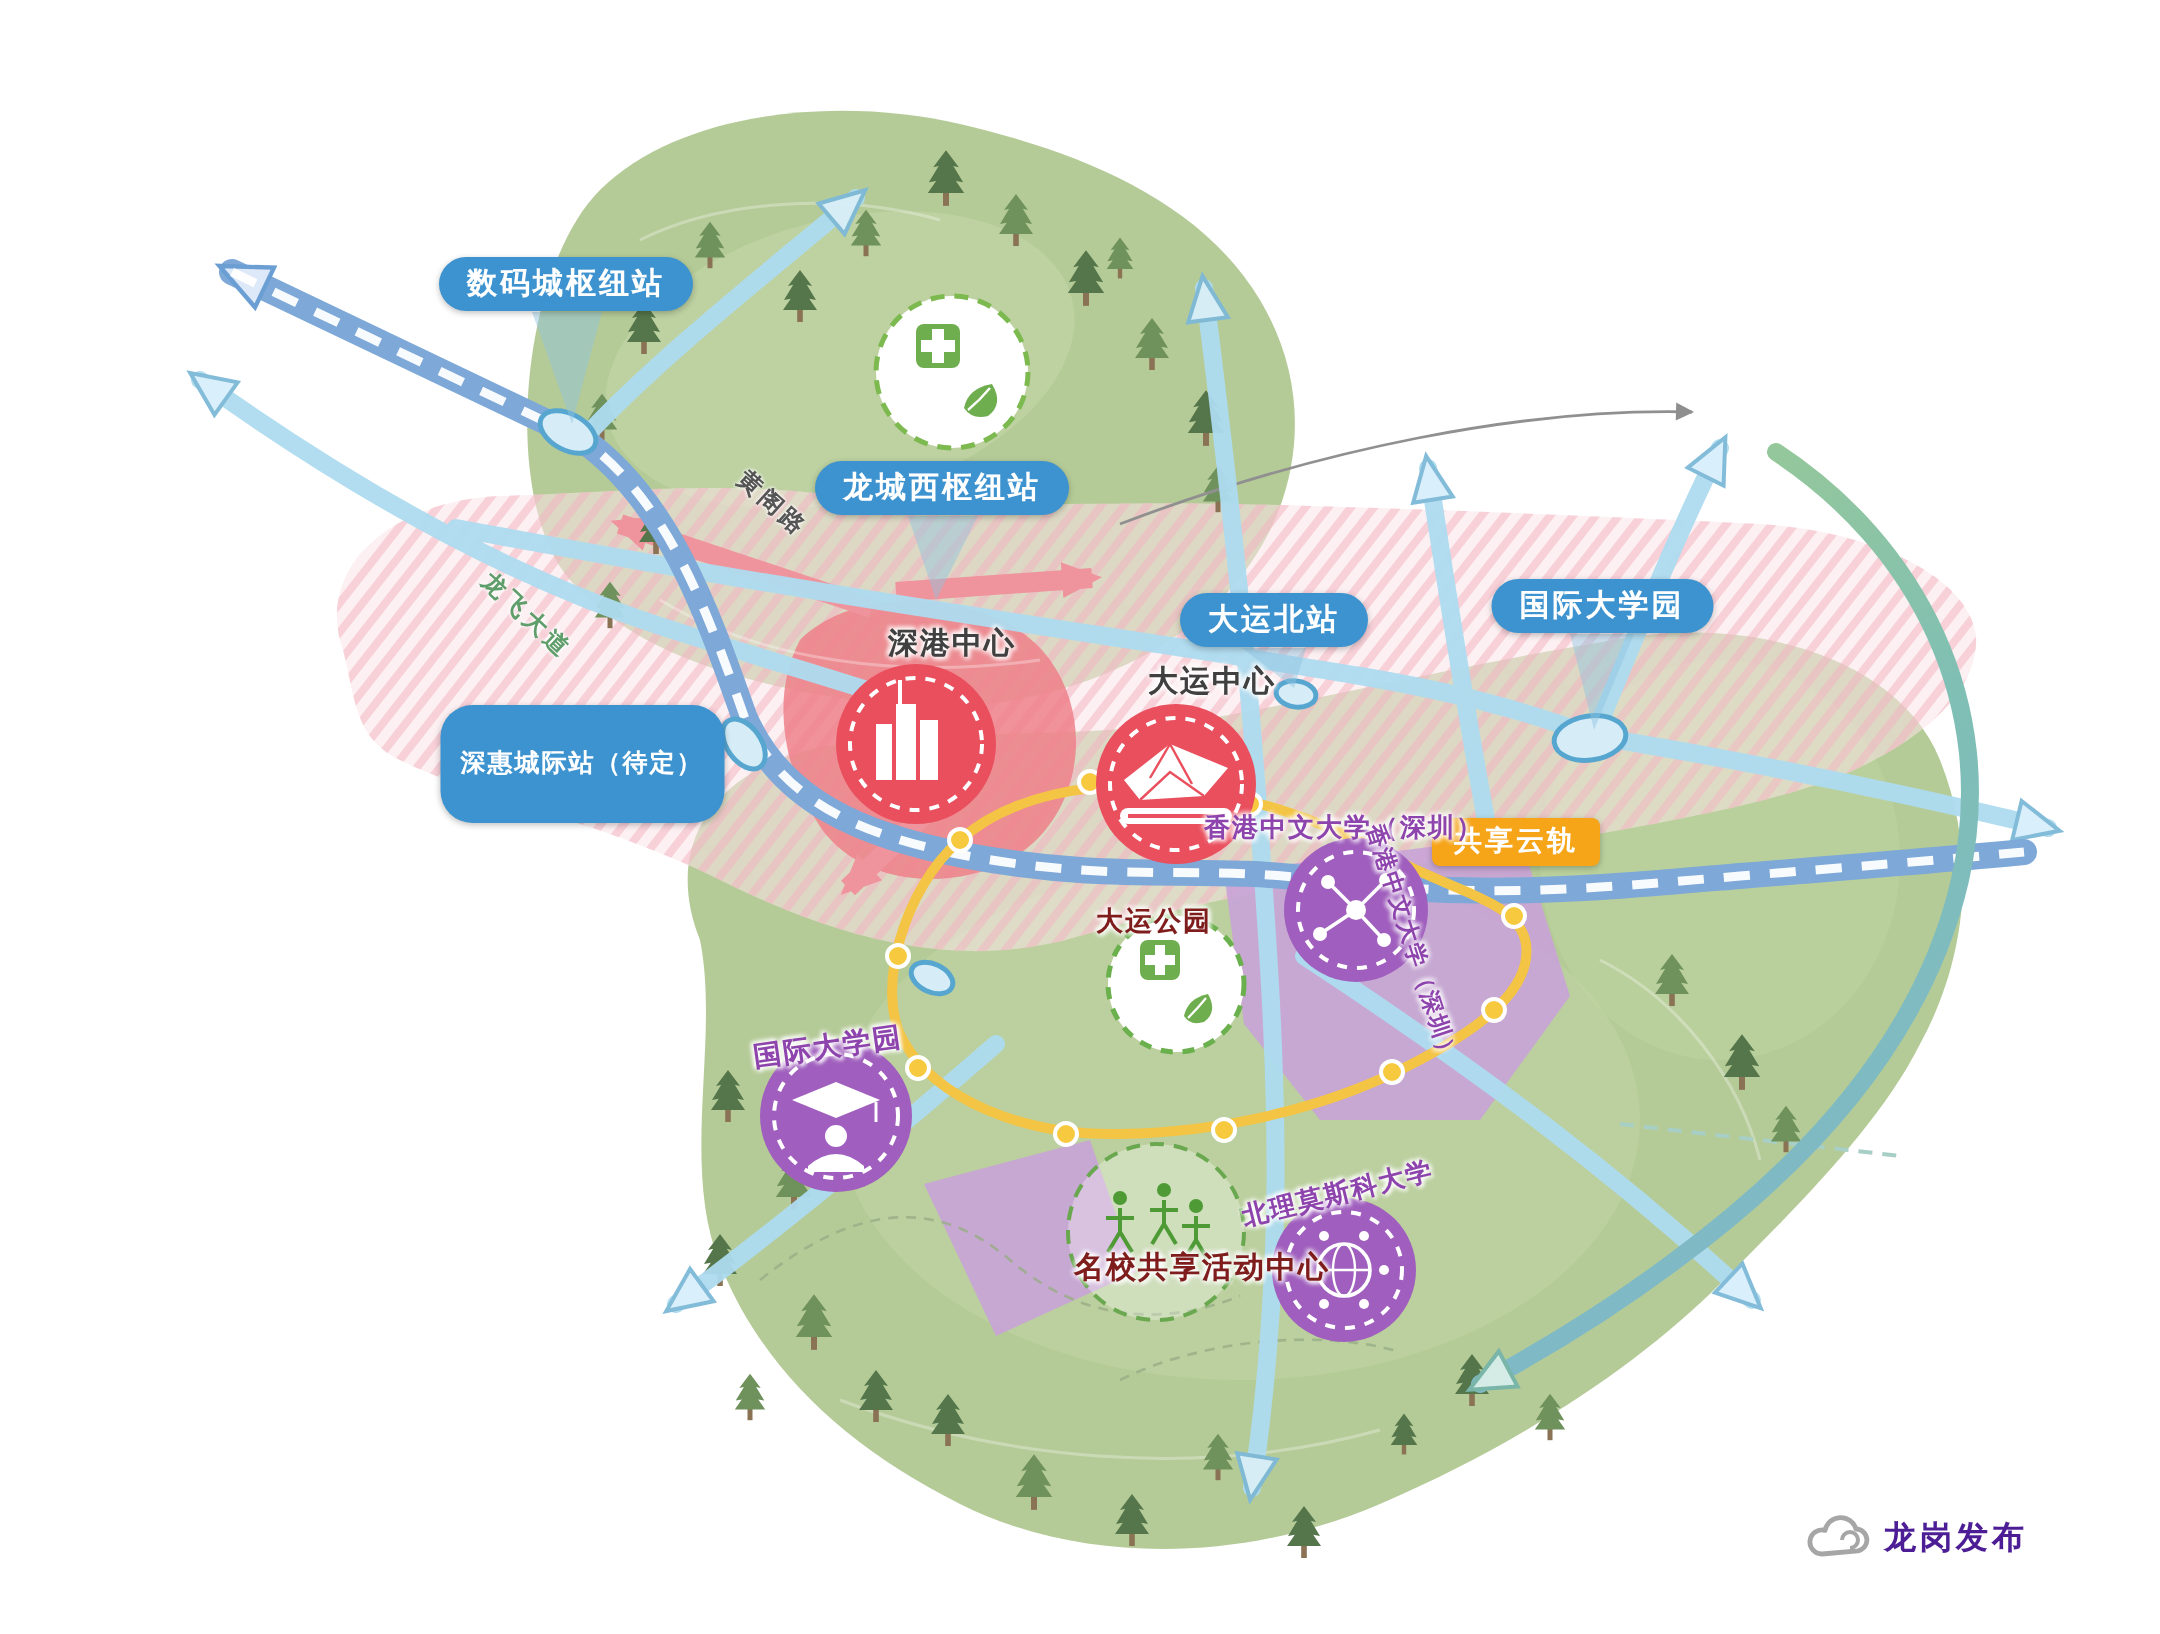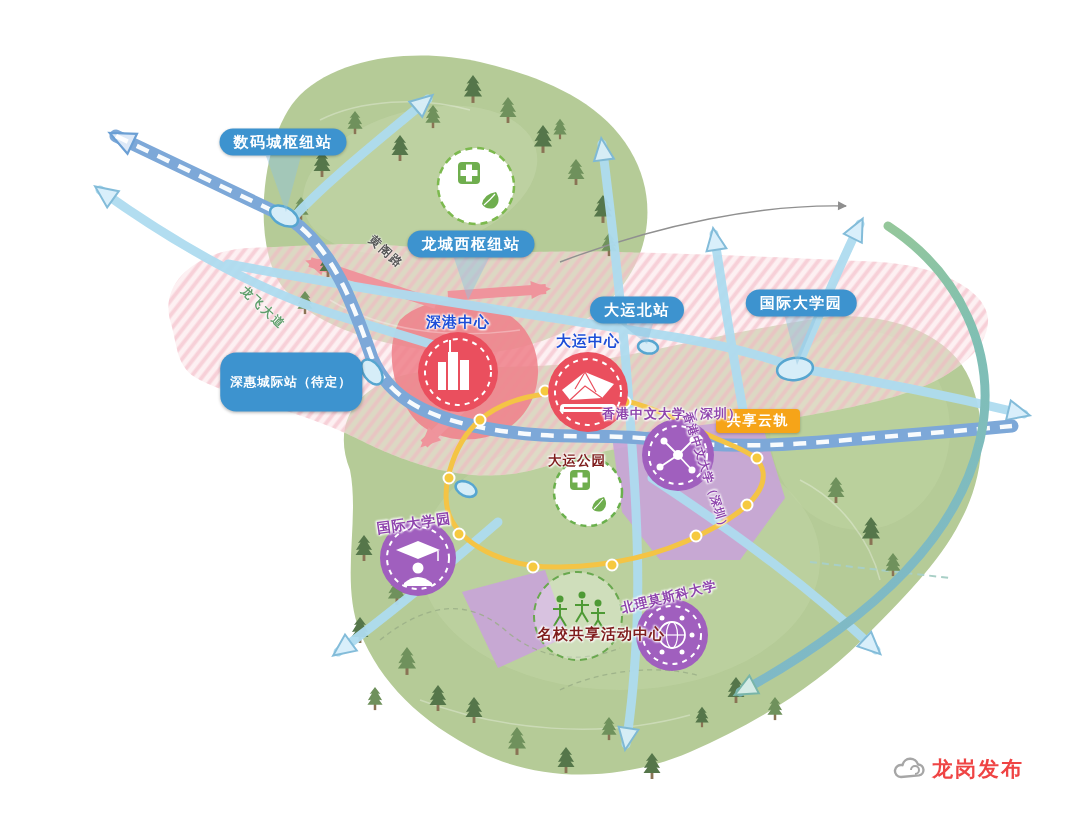--- a/index.html
+++ b/index.html
@@ -6,28 +6,28 @@
   body { font-family:"Liberation Sans","DejaVu Sans",sans-serif; background:#fff; }
   .canvas { position:relative; width:1078px; height:817px; background:#fff; overflow:hidden; }
   svg.scene { position:absolute; left:0; top:0; }
   .label { position:absolute; transform:translate(-50%,-50%); white-space:nowrap; z-index:5; }
   .pill { background:#3d93cf; color:#fff; font-size:15px; font-weight:700; padding:4px 14px;
           border-radius:16px; letter-spacing:1.5px; box-shadow:0 1px 3px rgba(0,0,0,.25); }
   .pill.small { font-size:12.5px; padding:21px 10px; letter-spacing:1px; }
   .pill.orange { background:#f6a418; border-radius:4px; padding:3px 11px; font-size:14px;text-align:center; }
   .tag { font-weight:700; letter-spacing:1px;
          text-shadow:0 0 3px #fff, 0 0 3px #fff, 1px 1px 2px #fff, -1px -1px 2px #fff; }
-  .red    { color:#1d4ed8; font-size:15px; }
+  .red    { color:#404040; font-size:15px;margin-left:18px; }
   .green  { color:#7f1d1d; font-size:13.5px; }
   .purple { color:#8e44ad; font-size:13px; }
   .road   { color:#555; font-size:12px; font-weight:700; letter-spacing:2px;
             text-shadow:0 0 2px #fff,0 0 2px #fff; }
   .road.greenroad { color:#5f9e6b; }
-  .watermark { display:flex; align-items:center; gap:6px; color:#ef4444;
-               font-size:21px; font-weight:700; letter-spacing:2px; }
+  .watermark { display:flex; align-items:center; gap:6px; color:#4c1d95;
+               font-size:16px; font-weight:700; letter-spacing:2px; }
 </style>
 </head>
 <body>
 
 <div class="canvas">
 
 <svg class="scene" width="1080" height="817" viewBox="0 0 1080 817">
   <defs>
     <pattern id="pinkHatch" width="9" height="9" patternUnits="userSpaceOnUse" patternTransform="rotate(38)">
       <line x1="4.5" y1="0" x2="4.5" y2="9" stroke="#f2b6c2" stroke-width="4"></line>

